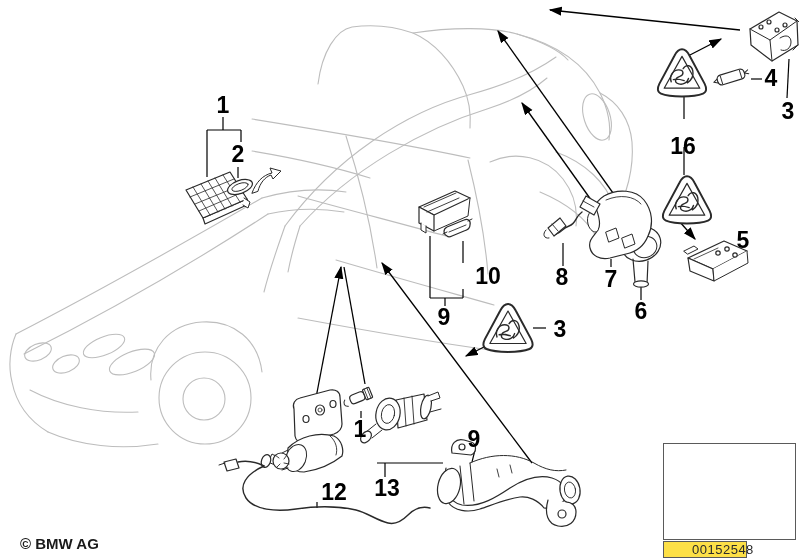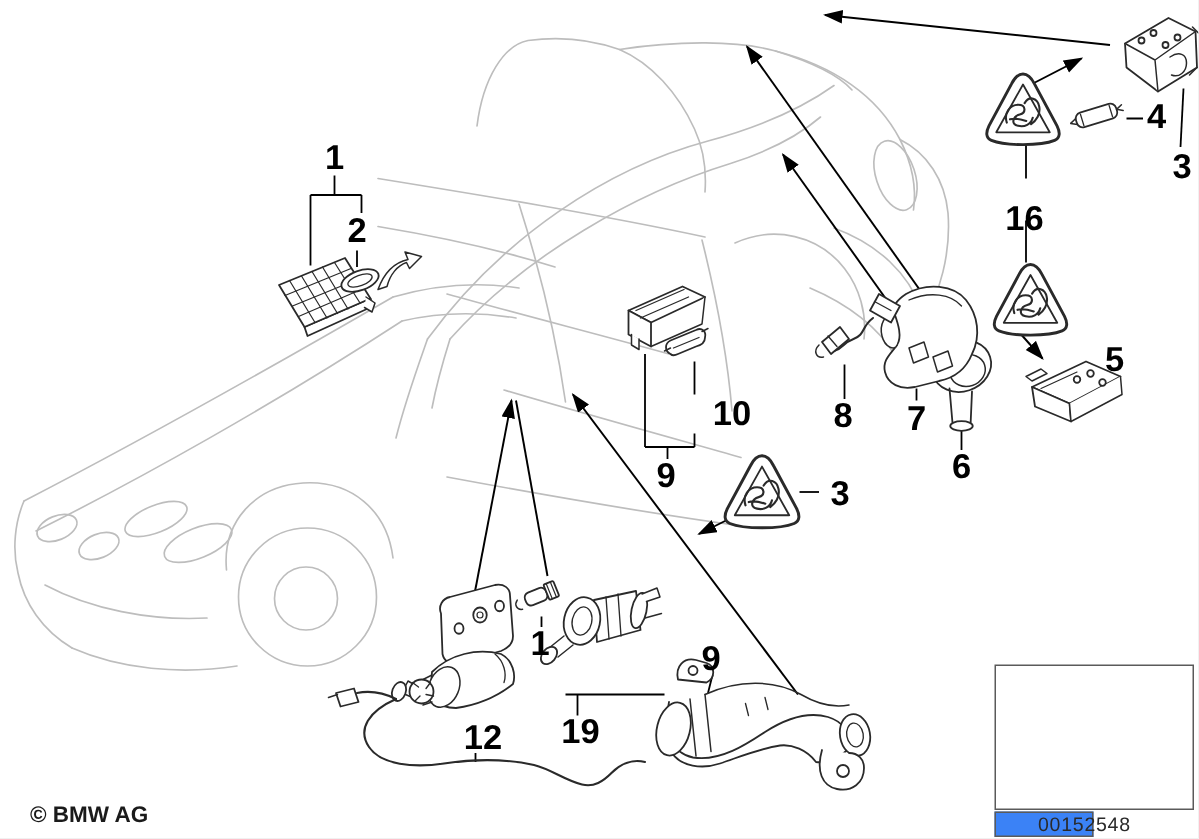--- a/index.html
+++ b/index.html
@@ -4,23 +4,23 @@
 <style>
   html,body{margin:0;padding:0;background:#e8e8e8;}
   .stage{position:relative;width:799px;height:559px;background:#ffffff;overflow:hidden;
          font-family:"Liberation Sans",sans-serif;}
   svg{position:absolute;left:0;top:0;}
   .plabel{position:absolute;transform:translate(-50%,-50%);font-size:23px;font-weight:bold;
           color:#000;line-height:1;user-select:none;}
   .copyright{position:absolute;left:20px;top:535px;font-size:15px;font-weight:600;color:#1a1a1a;text-align:right;}
   .carbox{position:absolute;left:663px;top:443px;width:133px;height:97px;border:1px solid #5a5a5a;
           box-sizing:border-box;background:#fff;}
-  .numbox{position:absolute;left:663px;top:541px;width:66px;height:17px;border:1px solid #5a5a5a;
+  .numbox{position:absolute;left:663px;top:541px;width:84px;height:17px;border:1px solid #5a5a5a;
           box-sizing:border-box;font-size:13px;line-height:15px;text-align:center;color:#2a2a2a;
-          background:#3b82f6;letter-spacing:0.5px;padding-left:28px;}
+          background:#fde047;letter-spacing:0.5px;padding-left:28px;}
 </style>
 </head>
 <body>
 
 <div class="stage">
 
 <svg width="799" height="559" viewBox="0 0 799 559">
   <defs>
     <marker id="ah" markerWidth="12" markerHeight="9" refX="9" refY="3.5" orient="auto">
       <path d="M0,0 L10,3.5 L0,7 Z" fill="#000"></path>
@@ -262,22 +262,22 @@
 <div class="plabel" style="left:223px;top:105px">1</div>
 <div class="plabel" style="left:238px;top:154px">2</div>
 <div class="plabel" style="left:788px;top:111px">3</div>
 <div class="plabel" style="left:771px;top:78px">4</div>
 <div class="plabel" style="left:743px;top:240px">5</div>
 <div class="plabel" style="left:641px;top:311px">6</div>
 <div class="plabel" style="left:611px;top:279px">7</div>
 <div class="plabel" style="left:562px;top:277px">8</div>
 <div class="plabel" style="left:444px;top:317px">9</div>
 <div class="plabel" style="left:488px;top:276px">10</div>
-<div class="plabel" style="left:387px;top:488px">19</div>
-<div class="plabel" style="left:322px;top:492px">12</div>
+<div class="plabel" style="left:387px;top:488px">13</div>
+<div class="plabel" style="left:334px;top:492px">12</div>
 <div class="plabel" style="left:360px;top:429px">1</div>
 <div class="plabel" style="left:474px;top:439px">9</div>
 <div class="plabel" style="left:560px;top:329px">3</div>
 <div class="plabel" style="left:683px;top:146px">16</div>
 
 <div class="copyright">© BMW AG</div>
 
 <div class="carbox"></div>
 <div class="numbox">00152548</div>
 

